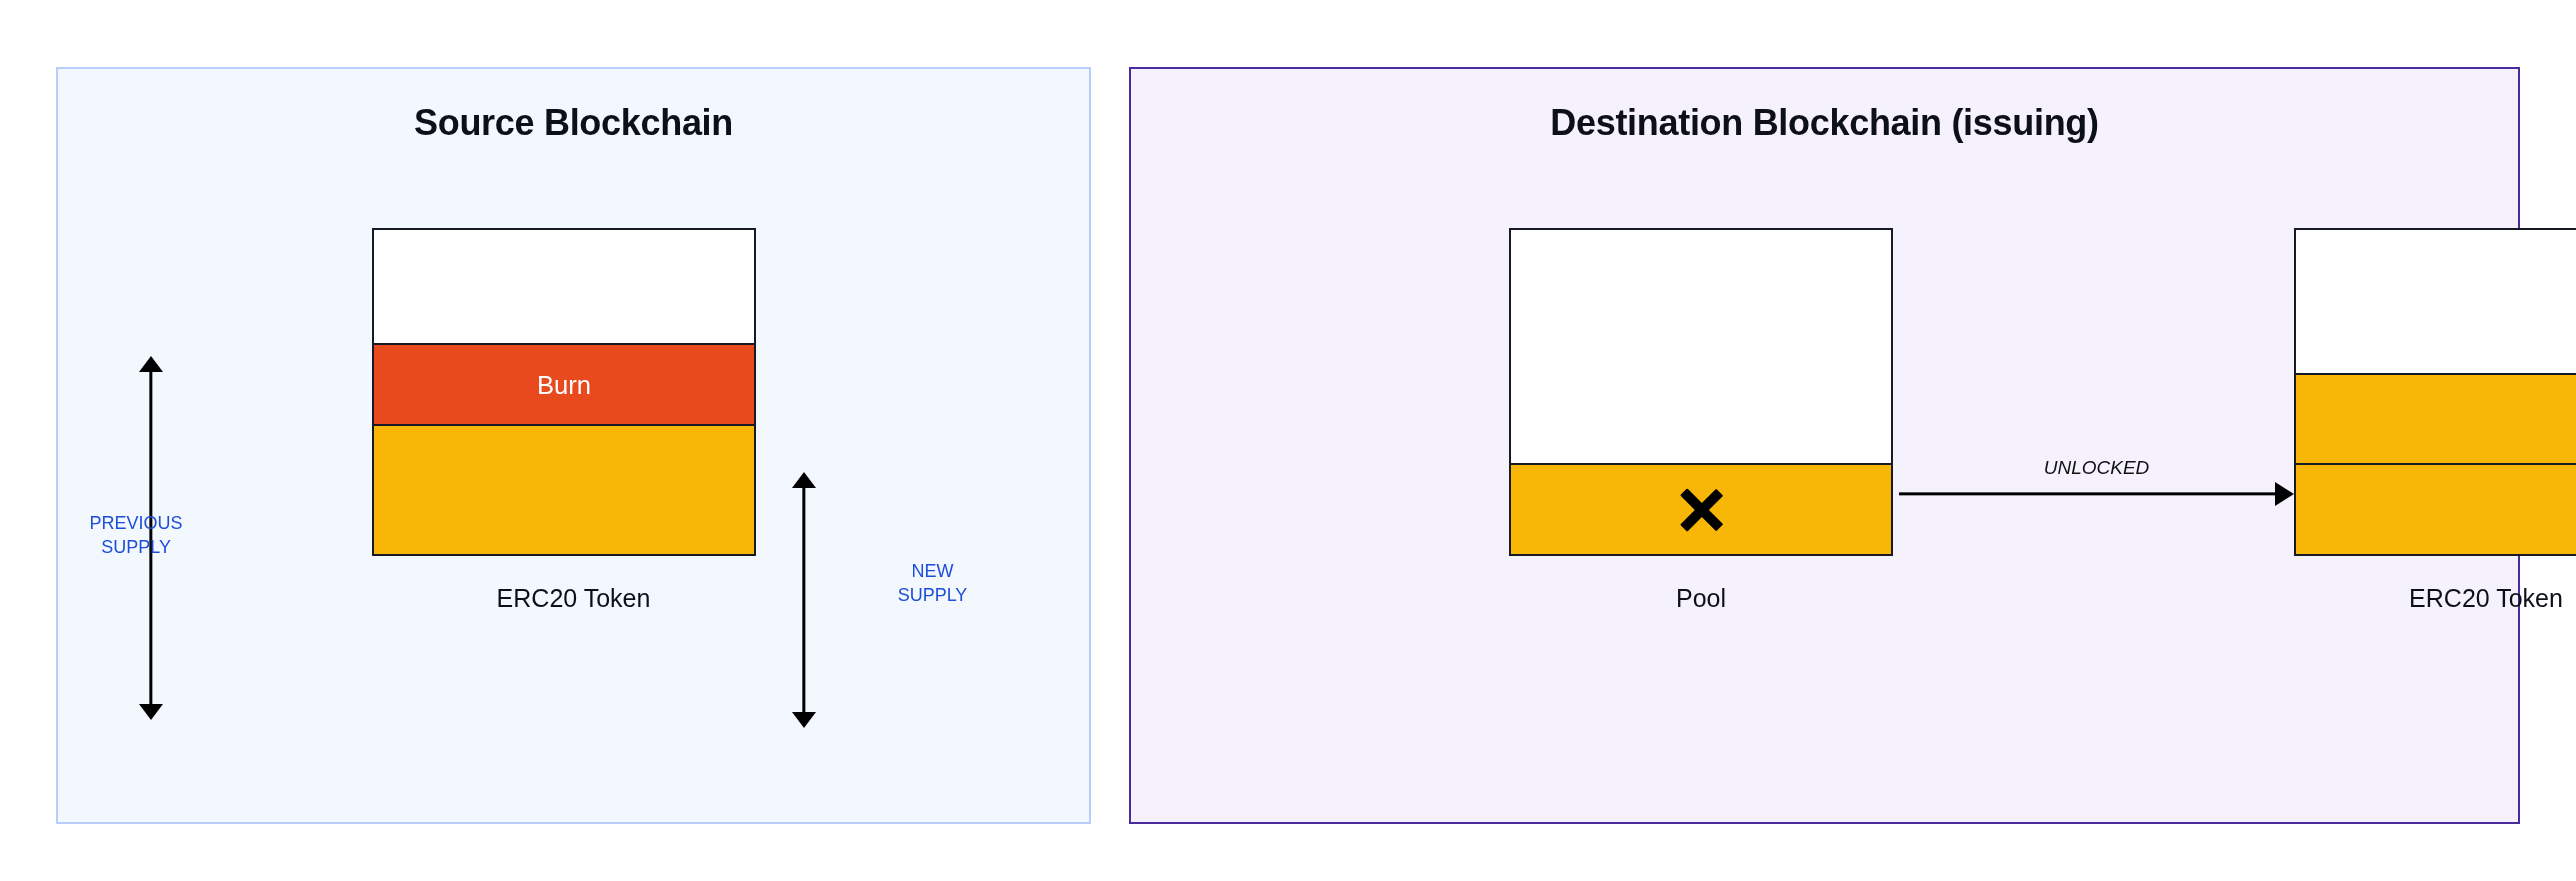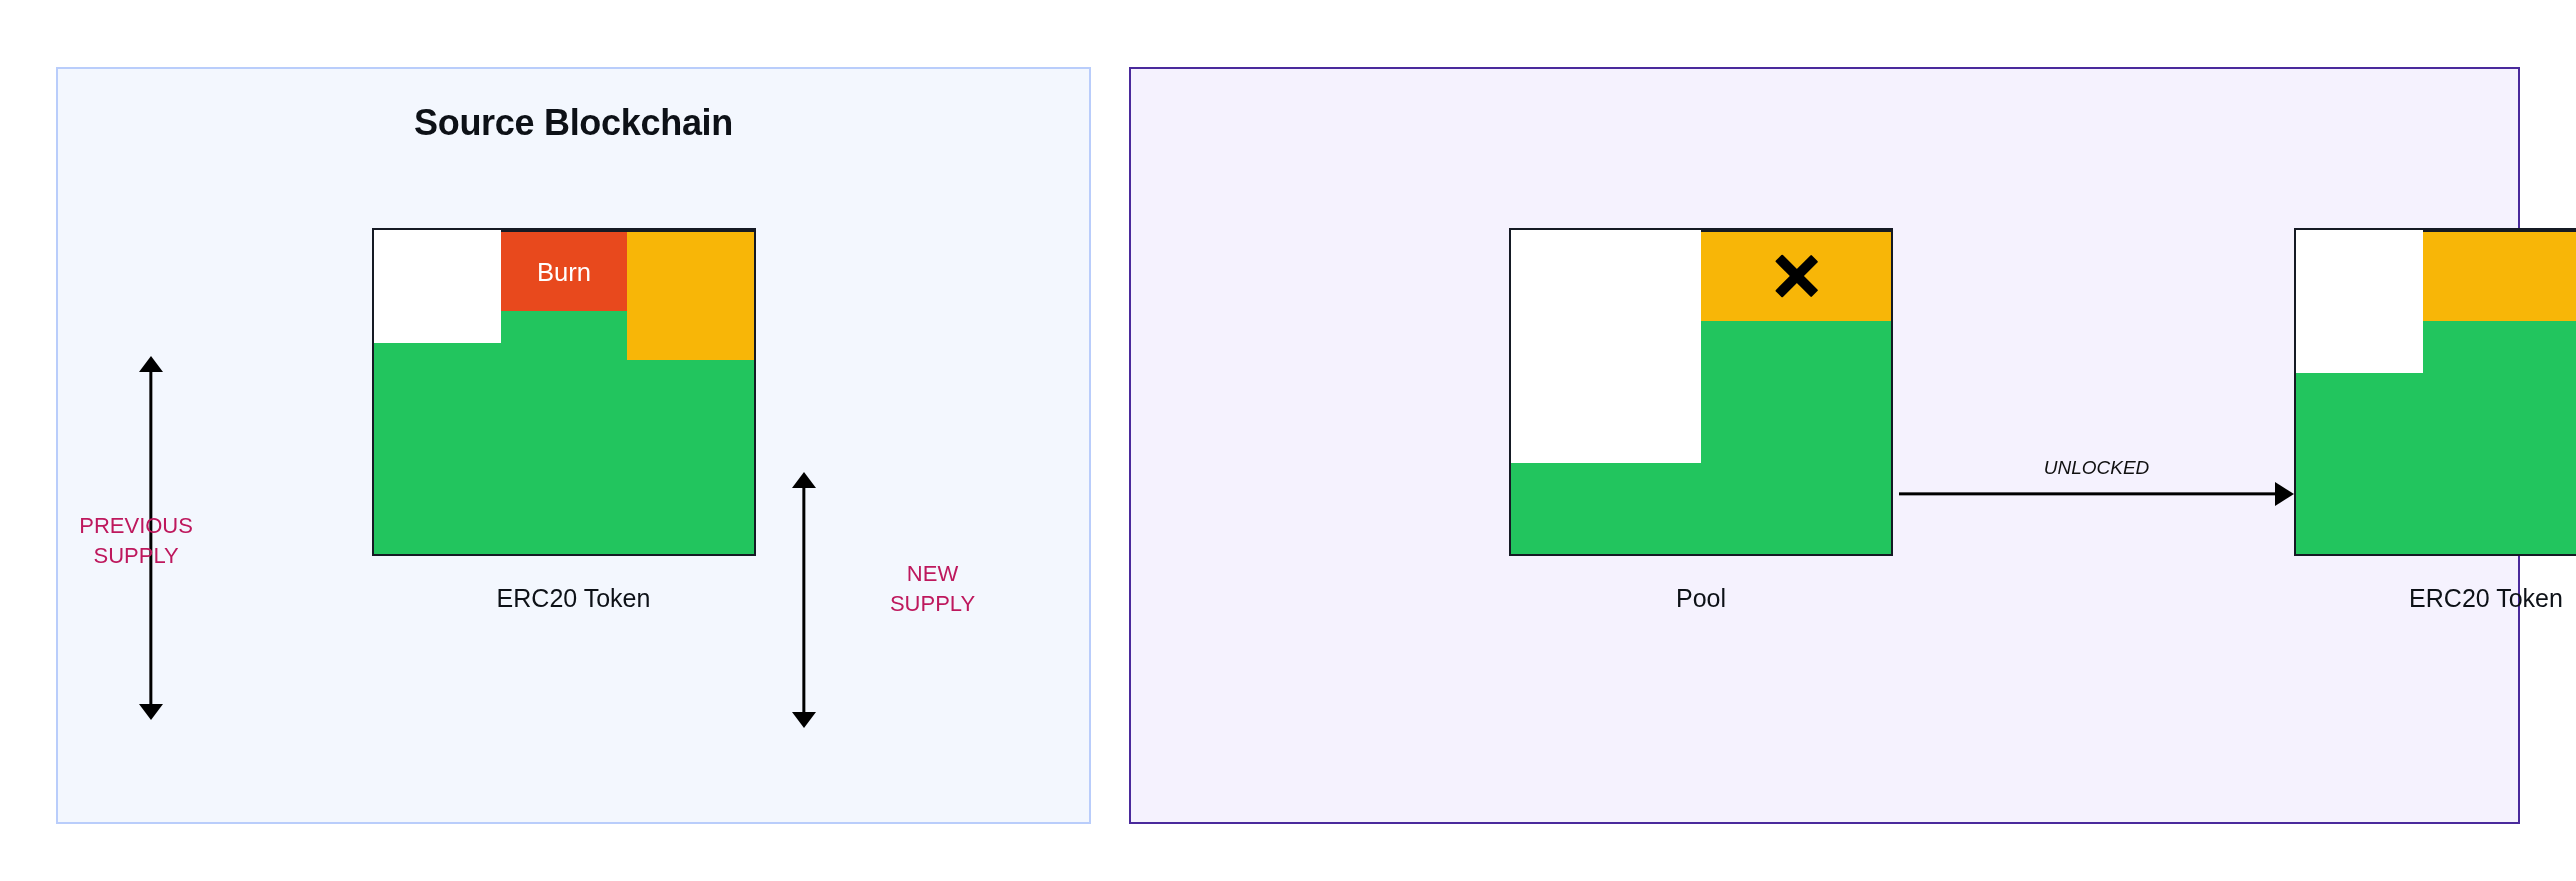--- a/index.html
+++ b/index.html
@@ -26,22 +26,22 @@
     position: absolute; left: 0; right: 0; top: 33px;
     text-align: center;
     font-size: 36px; font-weight: 700; color: #0d1117;
     letter-spacing: -0.3px;
   }
 
   
   .bar {
     position: absolute;
     border: 2.8px solid #151a24;
-    background: #22c55e;
-    display: flex; flex-direction: row;
+    background: #0f766e;
+    display: flex; flex-direction: column;
   }
   .seg { width: 100%; position: relative; }
   .seg-white  { background: #ffffff; }
   .seg-burn   { background: #e8491d; border-top: 2.8px solid #151a24; }
   .seg-gold   { background: #f8b607; border-top: 2.8px solid #151a24; }
   .seg-label {
     position: absolute; left: 0; right: 0; top: 50%;
     transform: translateY(-50%);
     text-align: center;
     font-size: 25.6px; font-weight: 400; color: #ffffff;
@@ -77,21 +77,21 @@
     position: absolute; left: 50%; transform: translateX(-50%);
     width: 0; height: 0;
     border-left: 12.8px solid transparent;
     border-right: 12.8px solid transparent;
   }
   .varrow .head.up   { top: 0;    border-bottom: 16.7px solid #000000; }
   .varrow .head.down { bottom: 0; border-top: 16.7px solid #000000; }
 
   .axis-label {
     position: absolute; text-align: center;
-    font-size: 22px; font-weight: 400; color: #be185d;
+    font-size: 18px; font-weight: 400; color: #1d4ed8;
     line-height: 1.35; white-space: pre-line;
   }
 
   
   .harrow { position: absolute; height: 22px; }
   .harrow .shaft {
     position: absolute; top: 50%; transform: translateY(-50%);
     left: 0; right: 14.5px; height: 3.3px; background: #000000;
   }
   .harrow .head {
@@ -137,20 +137,21 @@
       <div class="head up"></div>
       <div class="shaft"></div>
       <div class="head down"></div>
     </div>
     <div class="axis-label" style="left:805px; top:490px; width:139px;">NEW
 SUPPLY</div>
   </div>
 
   <div class="panel" id="panel-destination">
 
+    <div class="panel-title">Destination Blockchain (issuing)</div>
 
     <div class="bar" id="pool-bar" style="left:378px; top:159px; width:384px; height:328px;">
       <div class="seg seg-white" style="height:72%;"></div>
       <div class="seg seg-gold" style="height:28%;">
         <div class="x-mark">
           <span></span>
             <span></span>
         </div>
       </div>
     </div>

